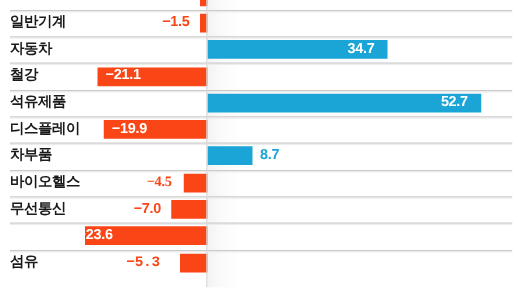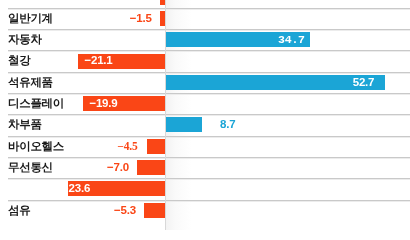--- a/index.html
+++ b/index.html
@@ -90,21 +90,21 @@
         <div class="sep-light"></div>
         <div class="label">일반기계</div>
         <div class="bar neg" style="left: 159.775px; width: 6.225px;"></div>
         <div class="val out-neg" style="left: 129.775px;">−1.5</div>
       </div>
       <div class="row" style="top: 29.1px;">
         <div class="sep"></div>
         <div class="sep-light"></div>
         <div class="label">자동차</div>
         <div class="bar pos" style="left: 166px; width: 144.005px;"></div>
-        <div class="val in" style="left: 278.005px; font-family: Liberation Mono, monospace;">34.7</div>
+        <div class="val in" style="left: 278.005px;">34.7</div>
       </div>
       <div class="row" style="top: 50.4px; padding-left: 32px;">
         <div class="sep"></div>
         <div class="sep-light"></div>
         <div class="label">철강</div>
         <div class="bar neg" style="left: 78.435px; width: 87.565px;"></div>
         <div class="val in" style="left: 84.435px;">−21.1</div>
       </div>
       <div class="row" style="top: 71.7px; text-decoration: underline;">
         <div class="sep"></div>
@@ -118,21 +118,21 @@
         <div class="sep-light"></div>
         <div class="label">디스플레이</div>
         <div class="bar neg" style="left: 83.415px; width: 82.585px;"></div>
         <div class="val in" style="left: 89.415px;">−19.9</div>
       </div>
       <div class="row" style="top: 114.3px;">
         <div class="sep"></div>
         <div class="sep-light"></div>
         <div class="label">차부품</div>
         <div class="bar pos" style="left: 166px; width: 36.105px;"></div>
-        <div class="val out-pos" style="left: 220px; text-align: right;">8.7</div>
+        <div class="val out-pos" style="left: 208px; text-align: right;">8.7</div>
       </div>
       <div class="row" style="top: 135.6px;">
         <div class="sep"></div>
         <div class="sep-light"></div>
         <div class="label">바이오헬스</div>
         <div class="bar neg" style="left: 147.325px; width: 18.675px;"></div>
         <div class="val out-neg" style="left: 117.325px; font-family: Liberation Serif, serif;">−4.5</div>
       </div>
       <div class="row" style="top: 156.9px;">
         <div class="sep"></div>
@@ -145,17 +145,17 @@
         <div class="sep"></div>
         <div class="sep-light"></div>
         <div class="bar neg" style="left: 68.06px; width: 97.94px;"></div>
         <div class="val in" style="left: 62px;">−23.6</div>
       </div>
       <div class="row" style="top: 199.5px;">
         <div class="sep"></div>
         <div class="sep-light"></div>
         <div class="label">섬유</div>
         <div class="bar neg" style="left: 144.005px; width: 21.995px;"></div>
-        <div class="val out-neg" style="left: 114px;">−5.3</div>
+        <div class="val out-neg" style="left: 101px; font-family: Liberation Mono, monospace;">−5.3</div>
       </div>
     </div>
   <div class="axis"></div>
 </div>
 
 </body></html>

